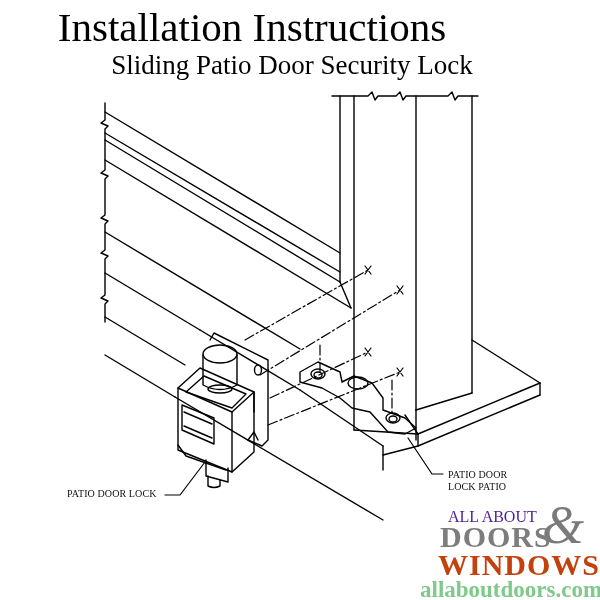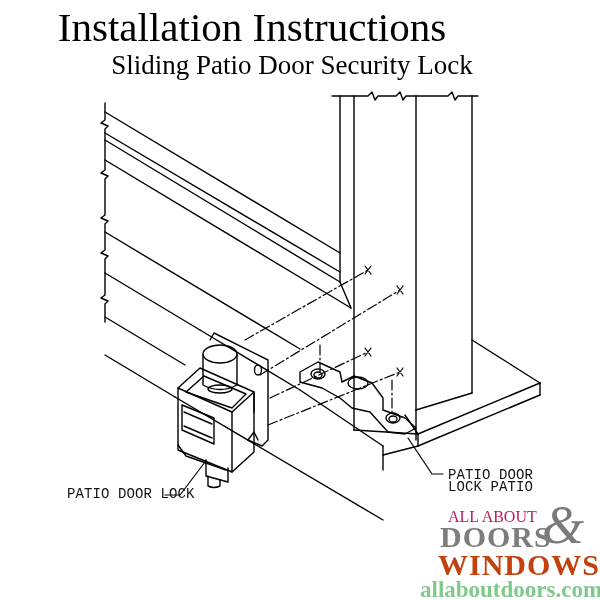--- a/index.html
+++ b/index.html
@@ -10,29 +10,29 @@
     font-size: 41px; color: #000; line-height: 46px;
   }
   .subtitle {
     position: absolute; left: 0; top: 50px; width: 584px; text-align: center;
     font-family: "Liberation Serif", "DejaVu Serif", serif;
     font-size: 27px; color: #000; line-height: 30px;
   }
   svg.drawing { position: absolute; left: 0; top: 0; }
   .callout {
     position: absolute;
-    font-family: Liberation Mono, monospace;
-    font-size: 14px; color: #111; line-height: 12px; letter-spacing: 0.1px;
+    font-family: Liberation Serif, serif;
+    font-size: 10px; color: #111; line-height: 12px; letter-spacing: 0.1px;
   }
   .lock-label { left: 67px; top: 488px; }
   .keeper-label { left: 448px; top: 469px; }
   .logo { position: absolute; left: 440px; top: 508px; width: 160px; }
   .logo-small {
     position: absolute; left: 8px; top: 0; font-family: "Liberation Serif", serif;
-    font-size: 16px; color: #be185d; letter-spacing: 0px;
+    font-size: 16px; color: #4c1d95; letter-spacing: 0px;
   }
   .logo-amp {
     position: absolute; left: 102px; top: -14px; font-family: "Liberation Serif", serif;
     font-size: 54px; color: #7a7a7a; font-style: italic;
   }
   .logo-doors {
     position: absolute; left: 0px; top: 12px; font-family: "Liberation Serif", serif;
     font-size: 30px; font-weight: bold; color: #7d7d7d; letter-spacing: 1px;
   }
   .logo-windows {

